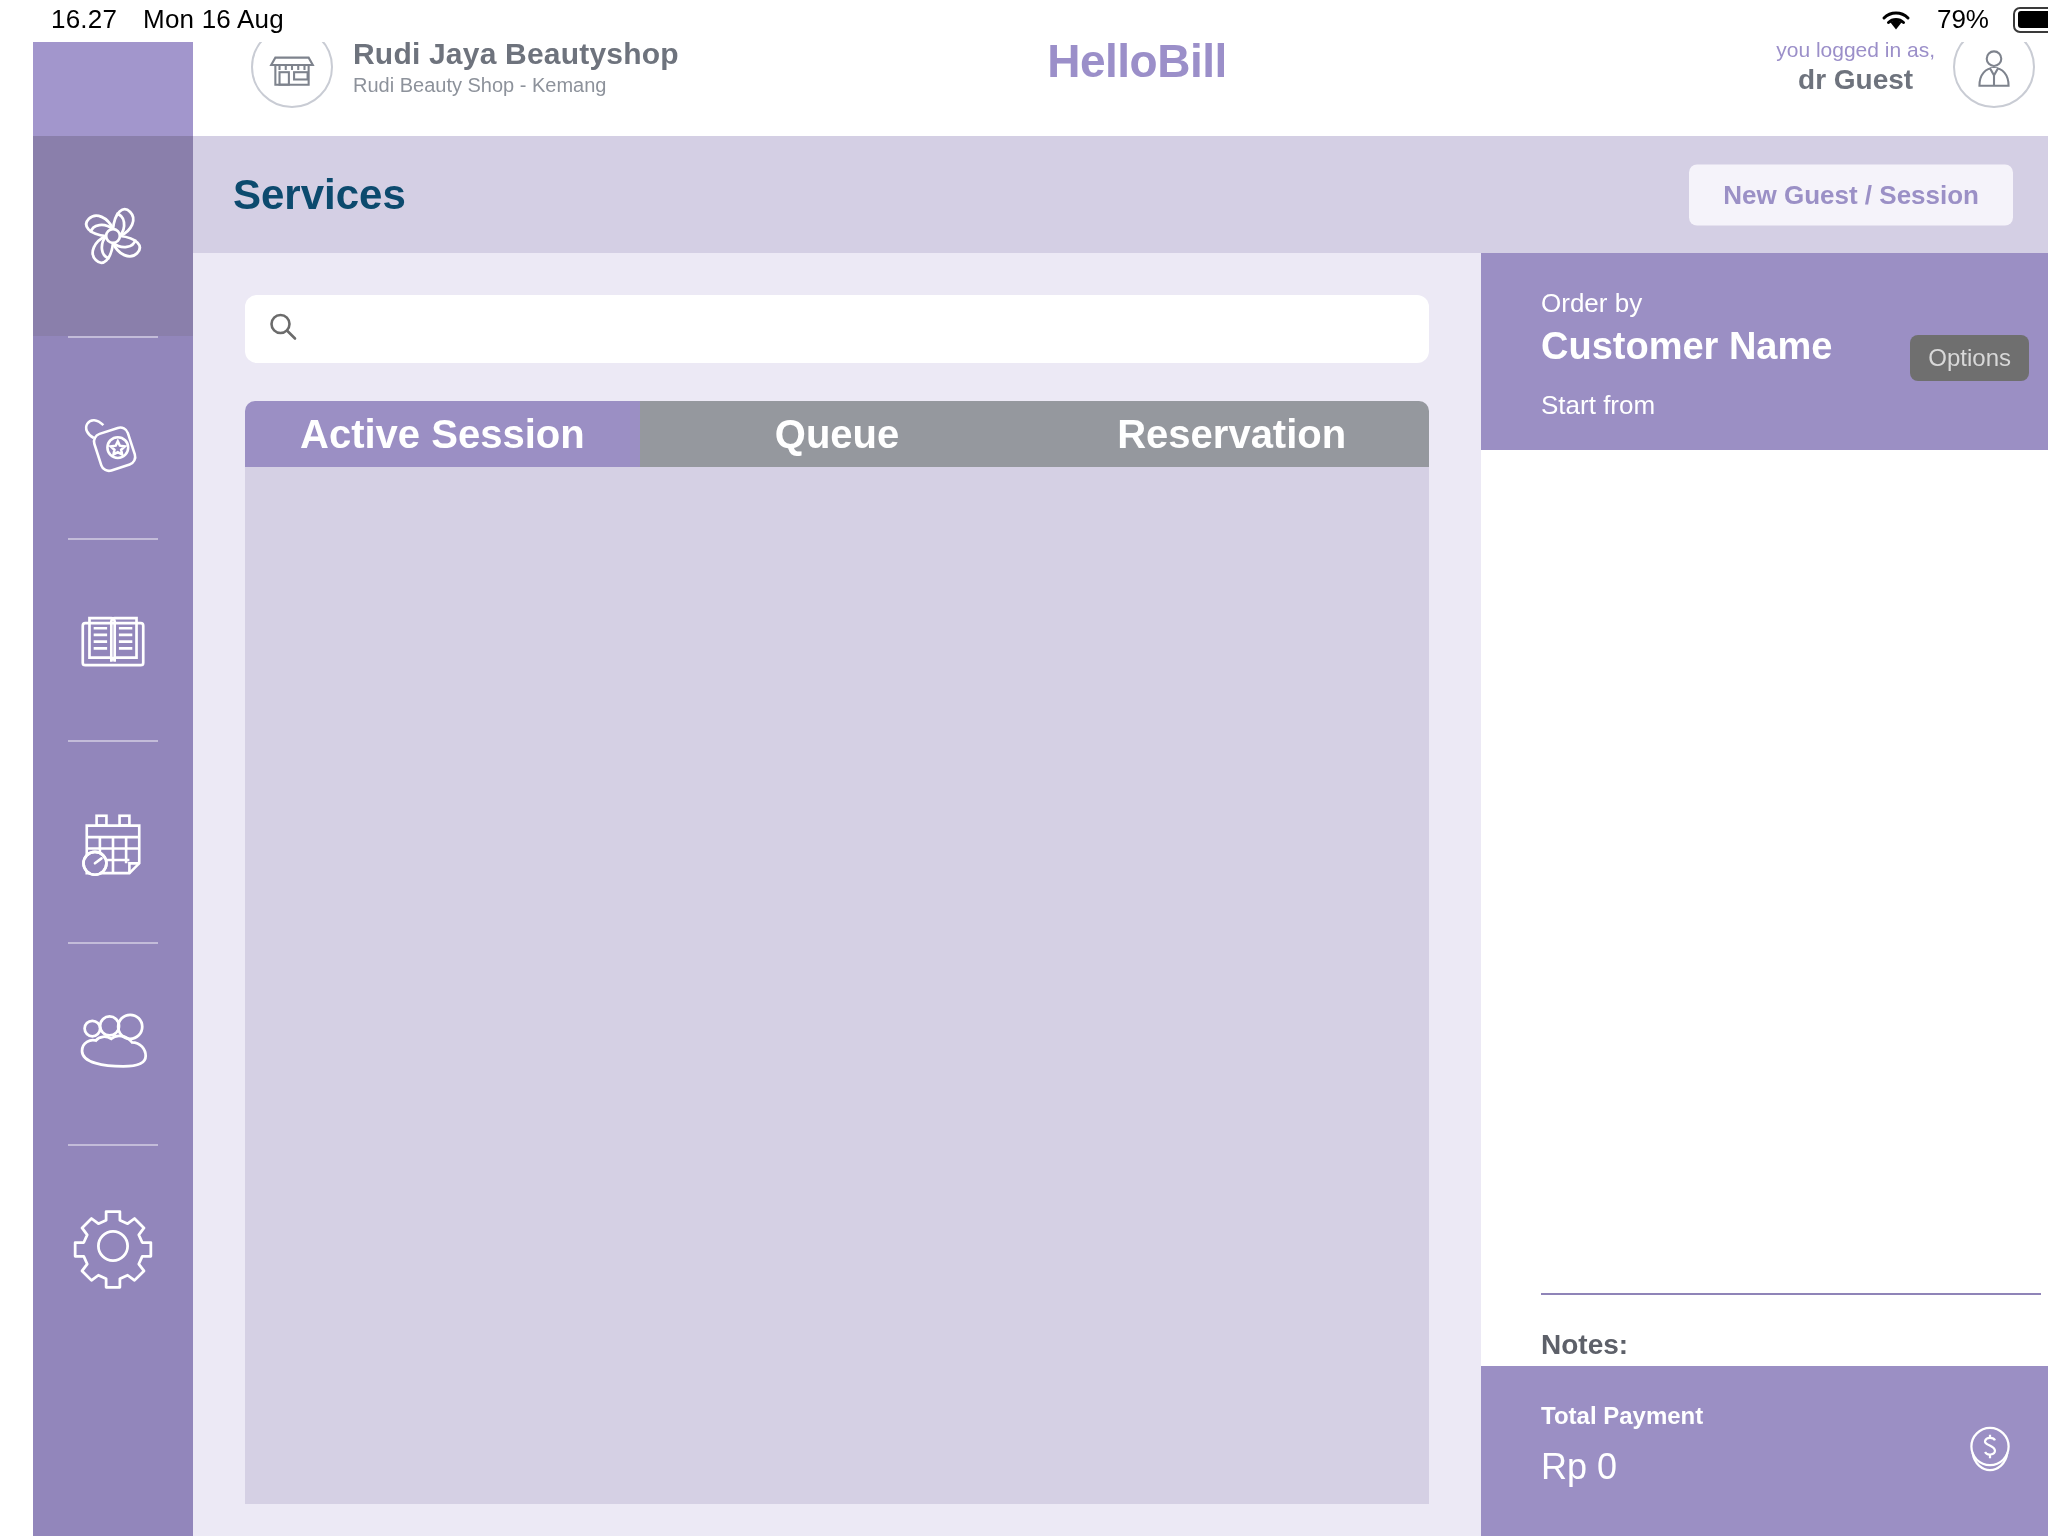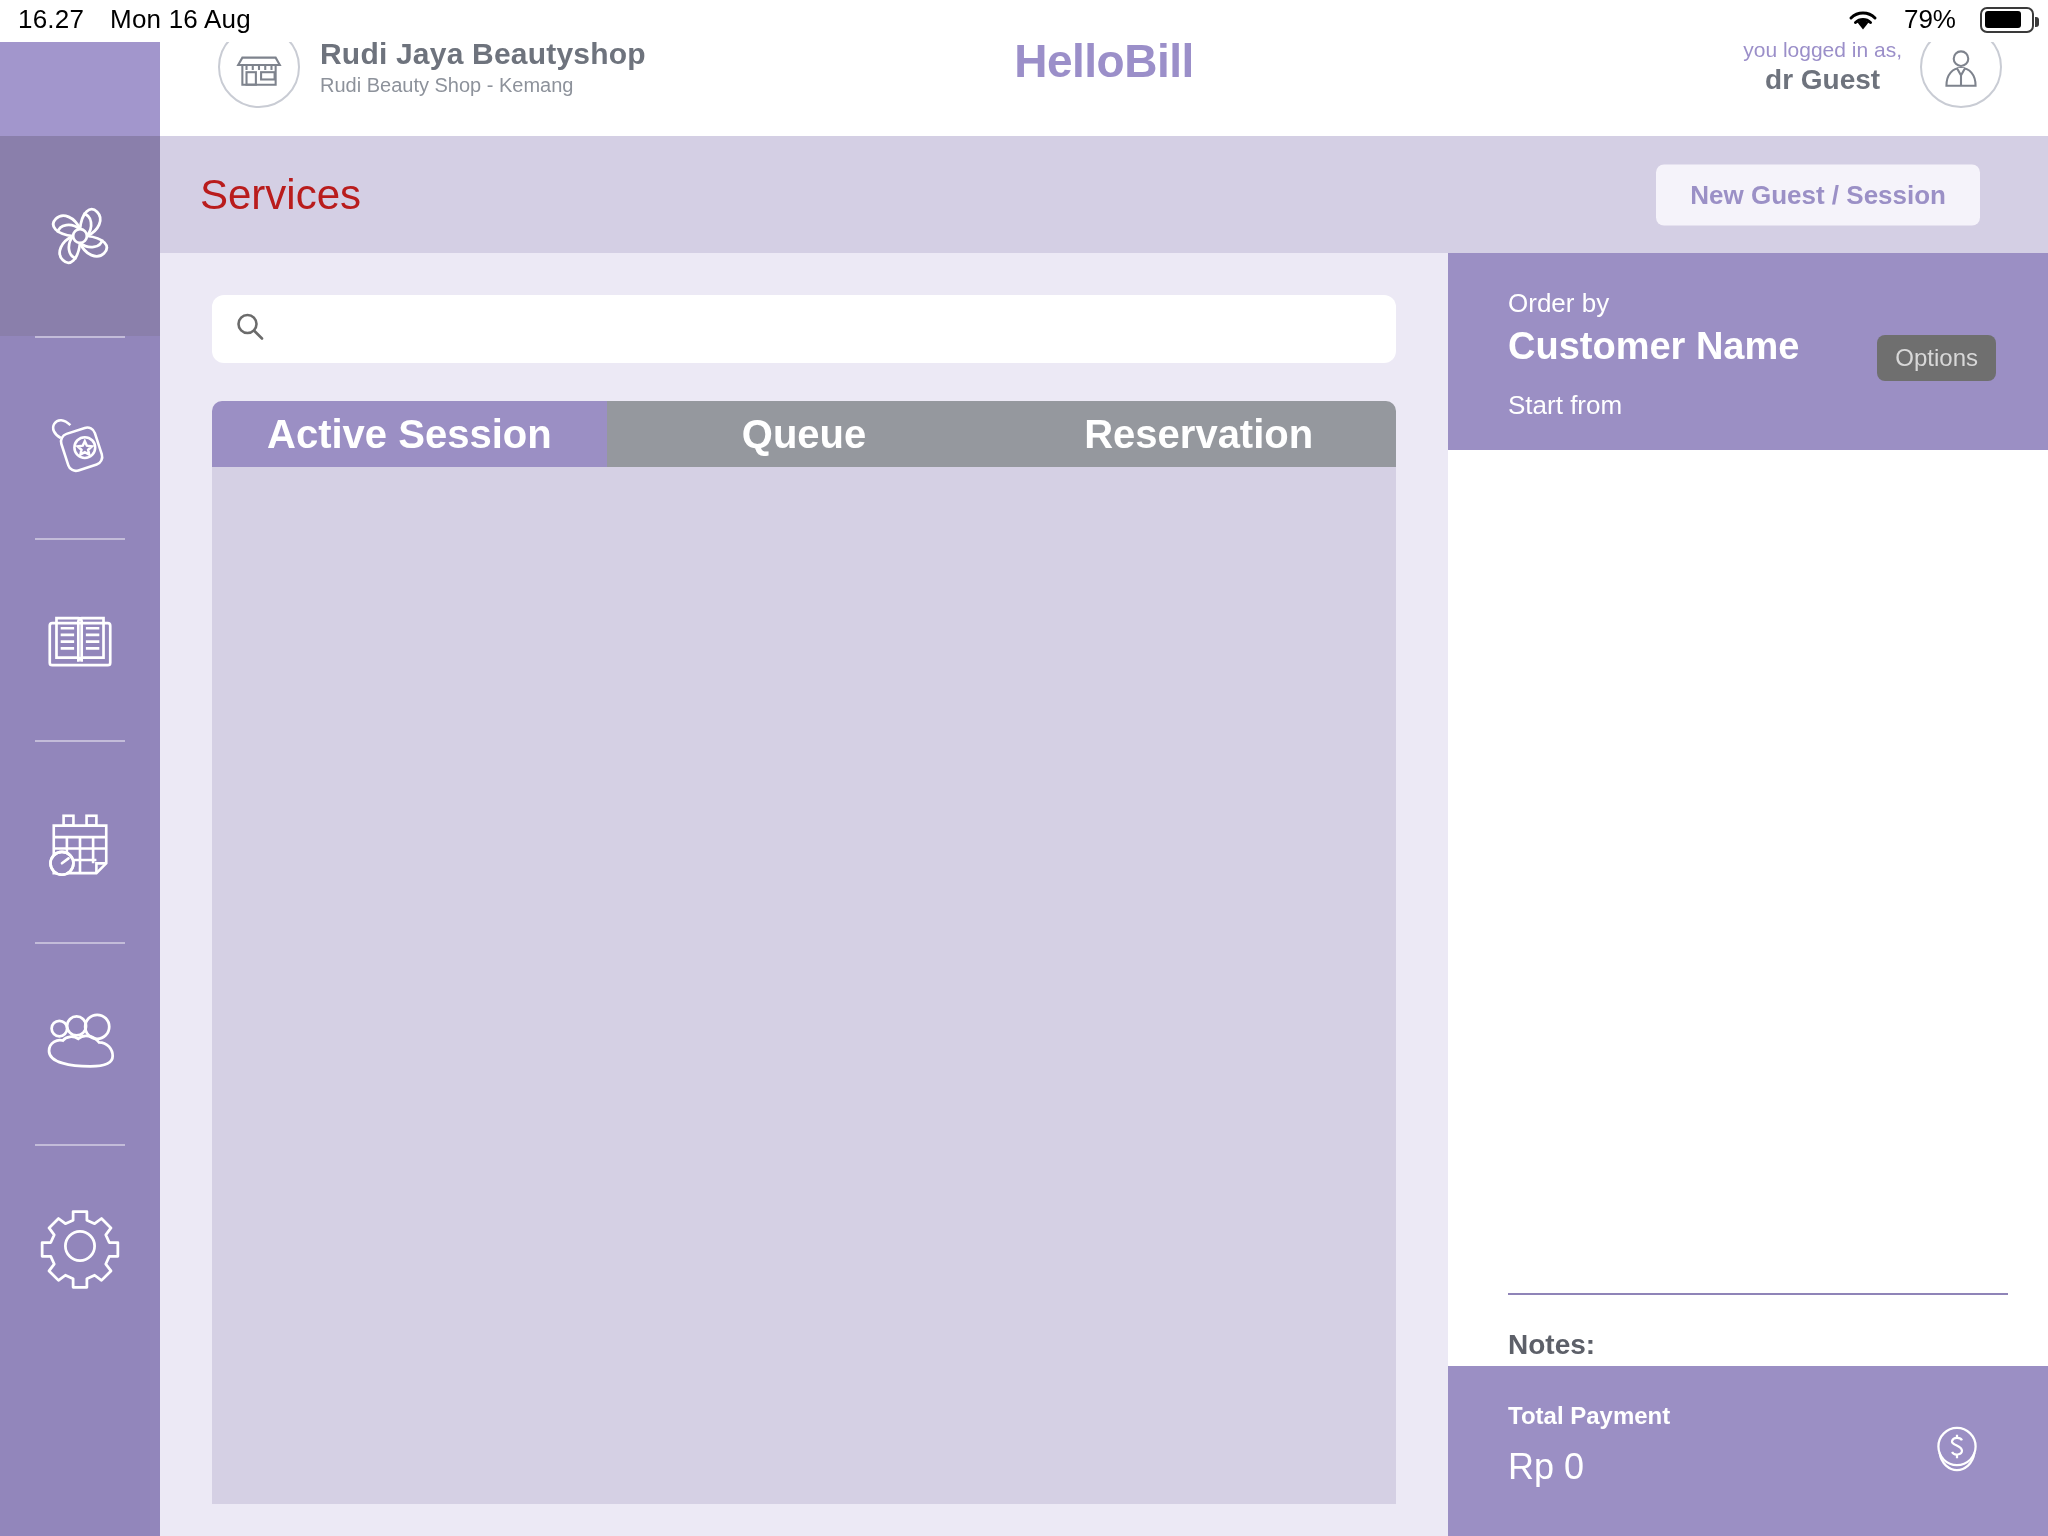--- a/index.html
+++ b/index.html
@@ -3,21 +3,21 @@
 <meta charset="utf-8">
 <style>
   * { box-sizing: border-box; margin: 0; padding: 0; }
   html, body {
     width: 2048px; height: 1536px;
     overflow: hidden;
     background: #ffffff;
     font-family: "Liberation Sans", sans-serif;
   }
 
-  #app { position: relative; width: 1712px; height: 1536px; }
+  #app { position: relative; width: 1712px; height: 1536px; margin-left: 33px; }
 
   
   .statusbar {
     position: absolute; top: 0; left: 0;
     width: 2048px; height: 42px;
     background: #ffffff;
     z-index: 40;
   }
   .statusbar .sb-left {
     position: absolute; left: 18px; top: 4px;
@@ -108,21 +108,21 @@
 
   
   .titlebar {
     position: absolute; left: 160px; top: 136px;
     width: 1888px; height: 117px;
     background: #d4cfe4;
     z-index: 10;
   }
   .page-title {
     position: absolute; left: 40px; top: 50%; transform: translateY(-50%);
-    font-size: 42px; font-weight: normal; color: #b91c1c; text-align: right;
+    font-size: 42px; font-weight: bold; color: #0c4a6e; text-align: right;
   }
   .new-guest-btn {
     position: absolute; right: 68px; top: 50%; transform: translateY(-50%);
     background: #f5f3fa; border-radius: 8px;
     padding: 15px 34px;
     font-size: 26px; color: #9b90c6; font-weight: 600;
     border: none; cursor: pointer;
     font-family: "Liberation Sans", sans-serif;
     white-space: nowrap;
   }

